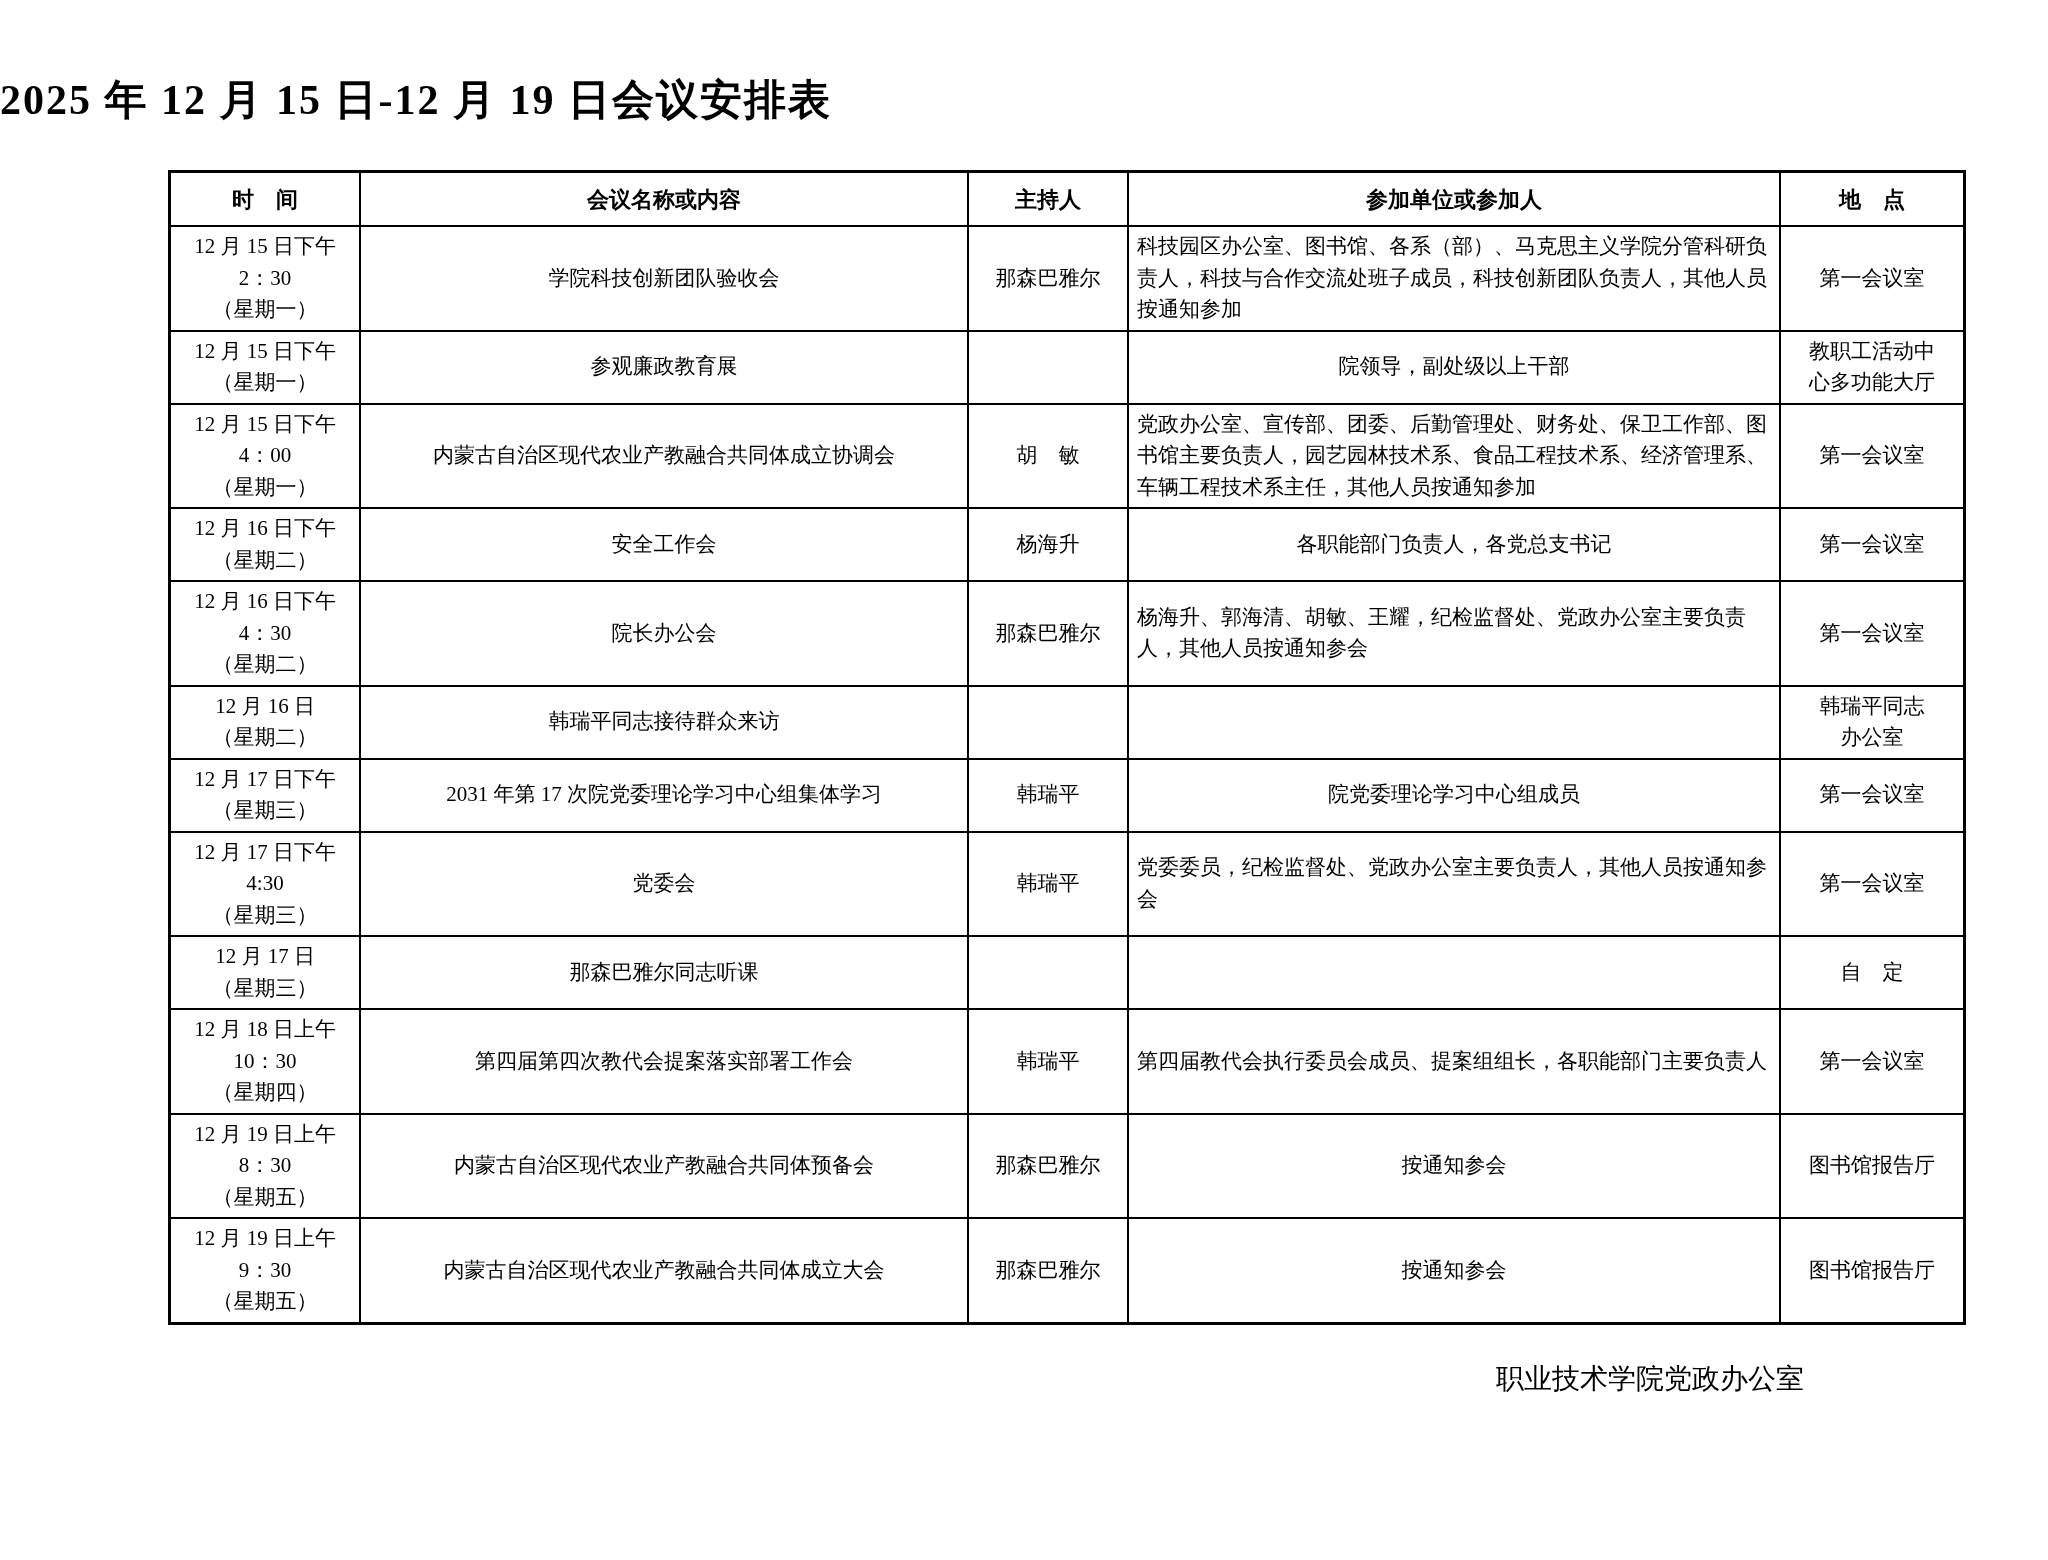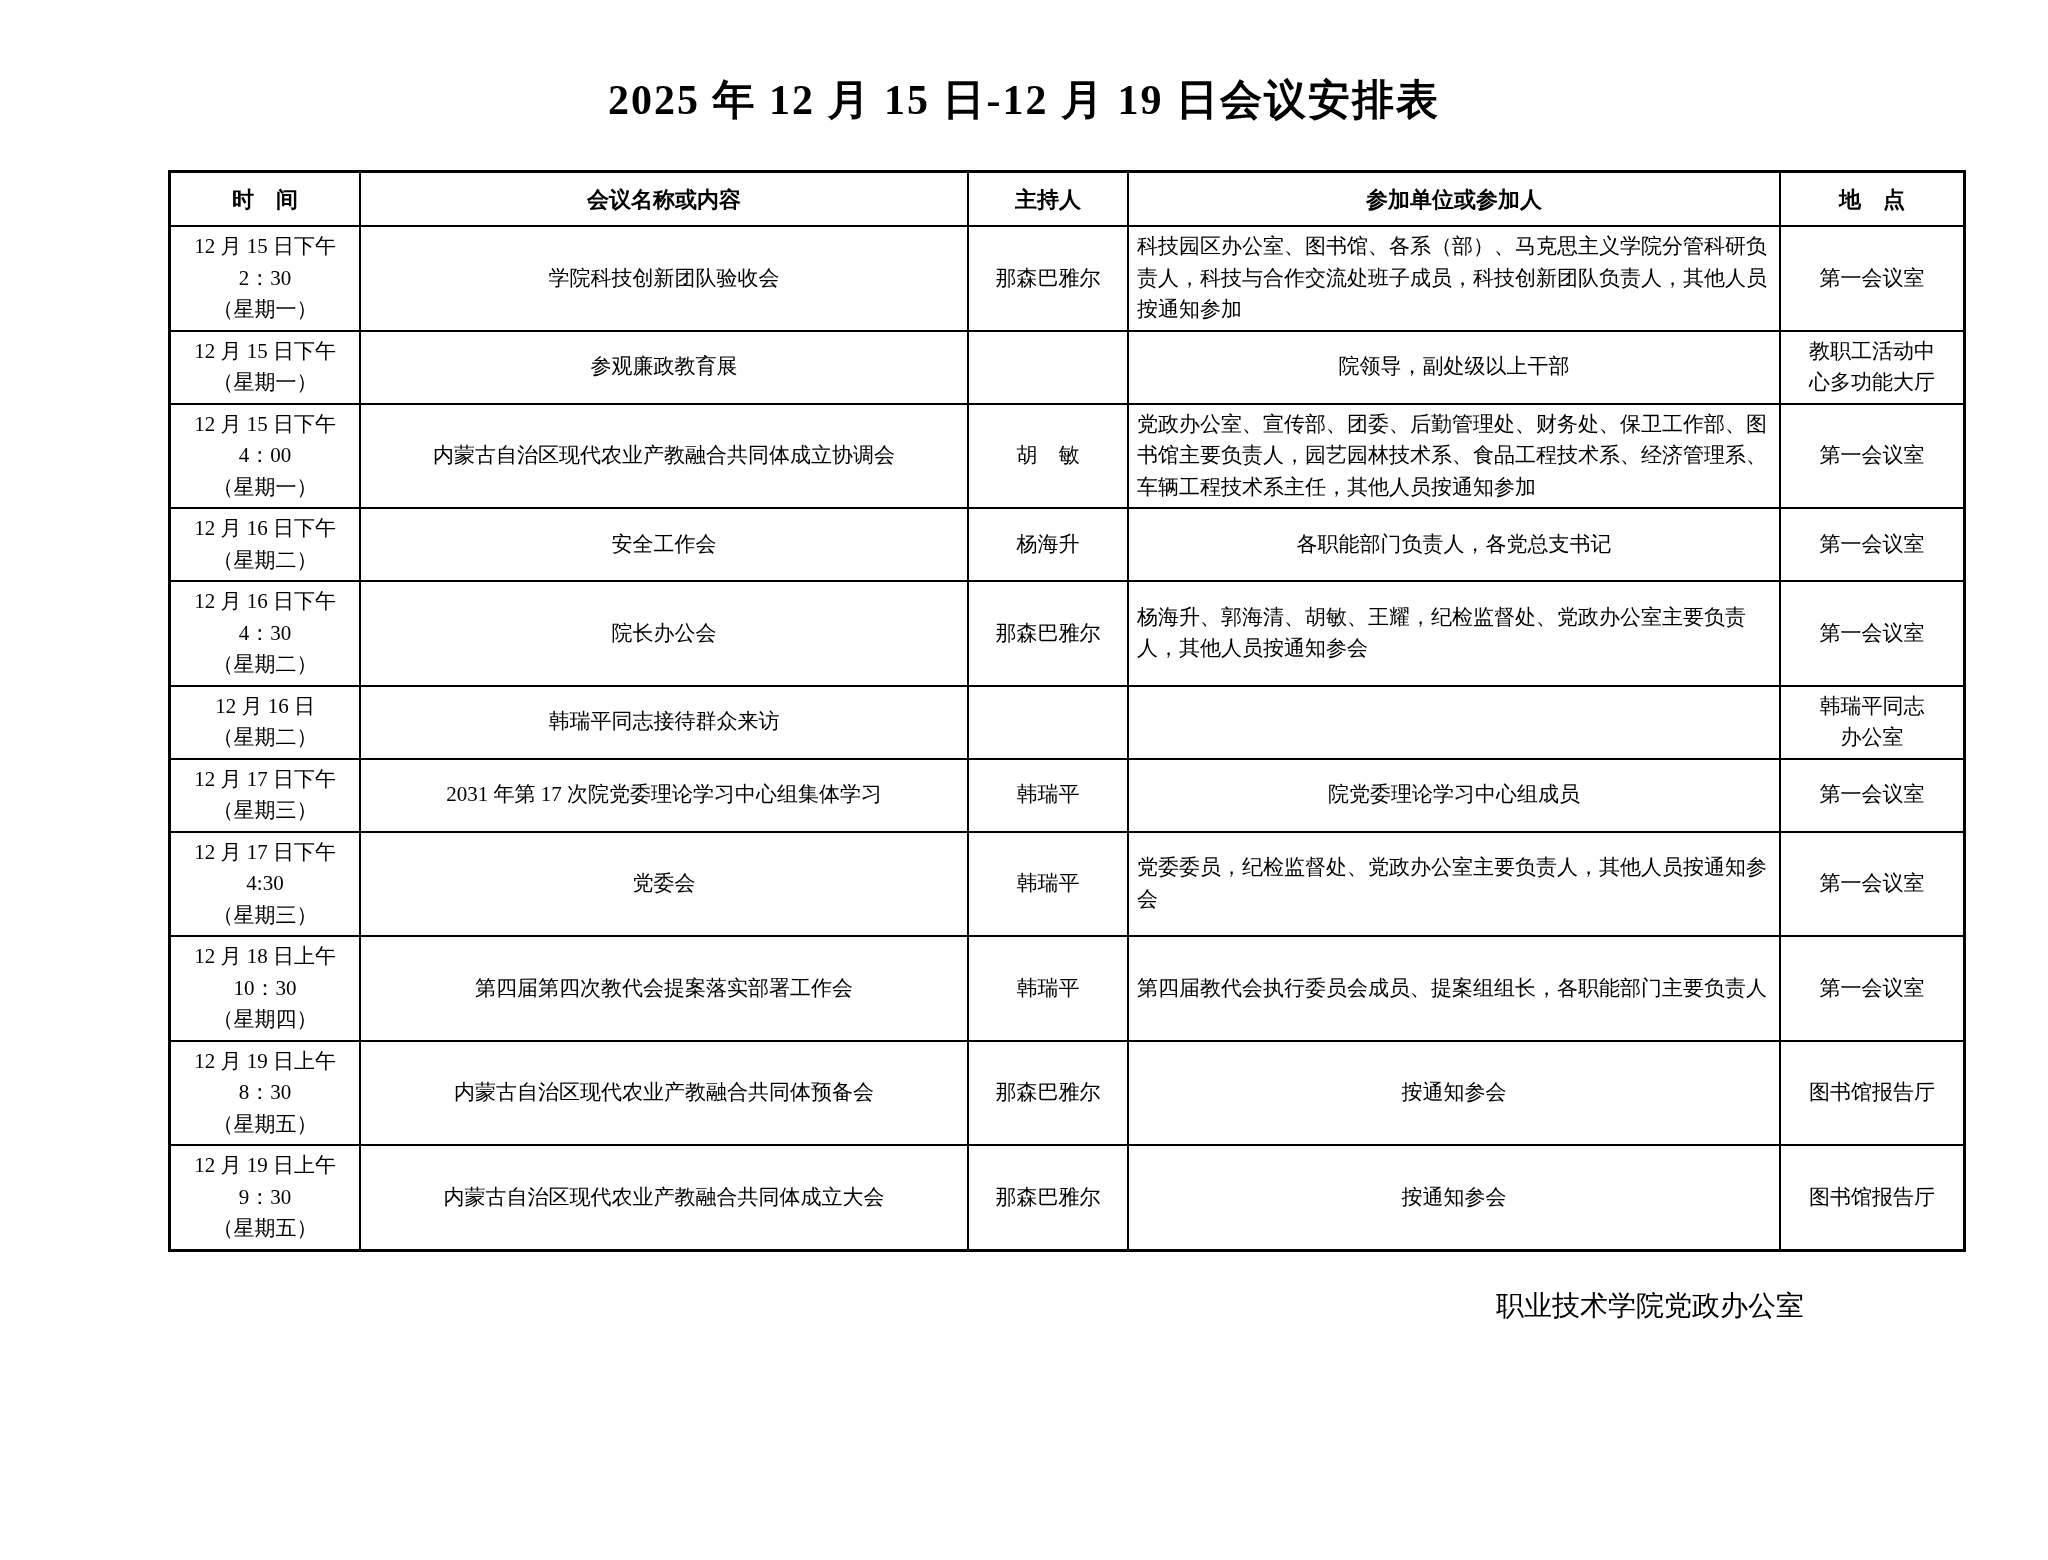--- a/index.html
+++ b/index.html
@@ -12,21 +12,21 @@
   .page {
     position: relative;
     width: 2048px;
     height: 1560px;
     background: #ffffff;
     overflow: hidden;
   }
   .doc-title {
     margin: 0;
     padding-top: 72px;
-    text-align: center;
+    text-align: left;
     font-size: 42px;
     font-weight: bold;
     letter-spacing: 2px;
   }
   table.schedule {
     border-collapse: collapse;
     table-layout: fixed;
     margin: 42px 0 0 168px;
     width: 1712px;
     border: 3px solid #000000;
@@ -151,20 +151,28 @@
       </tr>
       <tr class="h3">
         <td class="c-time">12 月 17 日下午
 4:30
 （星期三）</td>
         <td class="c-name">党委会</td>
         <td class="c-host">韩瑞平</td>
         <td class="c-part">党委委员，纪检监督处、党政办公室主要负责人，其他人员按通知参会</td>
         <td class="c-loc">第一会议室</td>
       </tr>
+      <tr class="h2">
+        <td class="c-time">12 月 17 日
+（星期三）</td>
+        <td class="c-name">那森巴雅尔同志听课</td>
+        <td class="c-host"></td>
+        <td class="c-part p-center"></td>
+        <td class="c-loc">自　定</td>
+      </tr>
       <tr class="h3">
         <td class="c-time">12 月 18 日上午
 10：30
 （星期四）</td>
         <td class="c-name">第四届第四次教代会提案落实部署工作会</td>
         <td class="c-host">韩瑞平</td>
         <td class="c-part">第四届教代会执行委员会成员、提案组组长，各职能部门主要负责人</td>
         <td class="c-loc">第一会议室</td>
       </tr>
       <tr class="h3">

